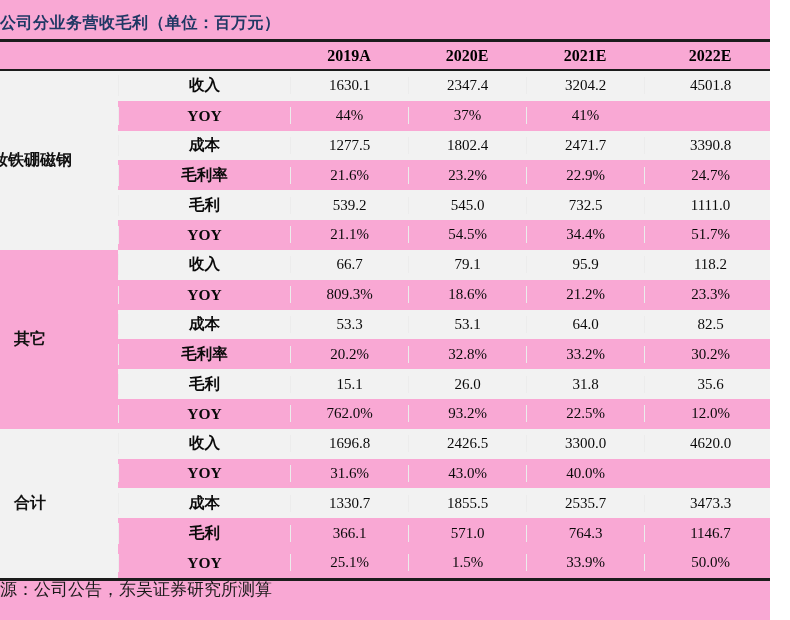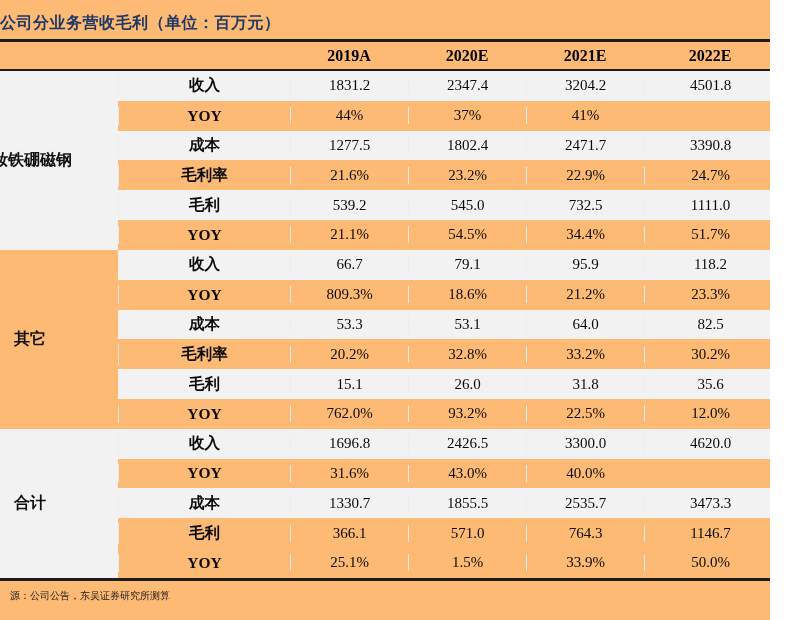--- a/index.html
+++ b/index.html
@@ -2,21 +2,21 @@
 <html style="--color-title: #1f3864; --color-stripe: #f2f2f2; --color-border: #1c1c1c;"><head>
 <meta charset="utf-8">
 <style>
   * { box-sizing: border-box; margin: 0; padding: 0; }
   html, body { background: #ffffff; }
   body {
     width: 790px; height: 620px; overflow: hidden;
     font-family: "Liberation Serif", "DejaVu Serif", serif;
     color: #111;
   }
-  .page { position: relative; width: 770px; height: 620px; overflow: hidden; background: #fdba74; }
+  .page { position: relative; width: 770px; height: 620px; overflow: hidden; background: #f9a8d4; }
 
   .title {
     margin: 14px 0 0 0;
     font-size: 16px; line-height: 17px; font-weight: 700;
     color: var(--color-title, #1f3864);
     letter-spacing: 0.5px;
     white-space: nowrap;
   }
 
   .table { margin-top: 8px; width: 776px; }
@@ -51,23 +51,23 @@
     grid-template-columns: 172px 118px 118px 118px 132px;
     height: 29.82px; align-items: center;
   }
   .row.shaded { background: var(--color-stripe, #f2f2f2); }
 
   .cell { text-align: center; font-size: 15px; color: #0a0a0a; }
   .cell.metric { font-weight: 700; font-size: 15.5px; border-left: 1px solid #ececec; font-family: Liberation Serif, serif; }
   .cell.val { border-left: 1px solid #ececec; }
 
   .source {
-    margin-top: 6px;
-    font-size: 10px; line-height: 18px;
-    color: #1a1a1a; white-space: nowrap; padding-left: 10px;
+    margin-top: 0;
+    font-size: 17px; line-height: 18px;
+    color: #1a1a1a; white-space: nowrap;
   }
 </style>
 </head>
 <body>
 
 <div class="page">
   <div class="title">公司分业务营收毛利（单位：百万元）</div>
 
   <div class="table">
     <div class="thead">
@@ -80,21 +80,21 @@
       </div>
     <div class="tbody">
 
     <div class="group clip-label">
           <div class="group-cell shaded">
             <span class="group-label">钕铁硼磁钢</span>
           </div>
           <div class="rows">
             <div class="row shaded">
               <div class="cell metric">收入</div>
-              <div class="cell val">1831.2</div>
+              <div class="cell val">1630.1</div>
               <div class="cell val">2347.4</div>
               <div class="cell val">3204.2</div>
               <div class="cell val">4501.8</div>
             </div>
             <div class="row">
               <div class="cell metric">YOY</div>
               <div class="cell val">44%</div>
               <div class="cell val">37%</div>
               <div class="cell val">41%</div>
             </div>

